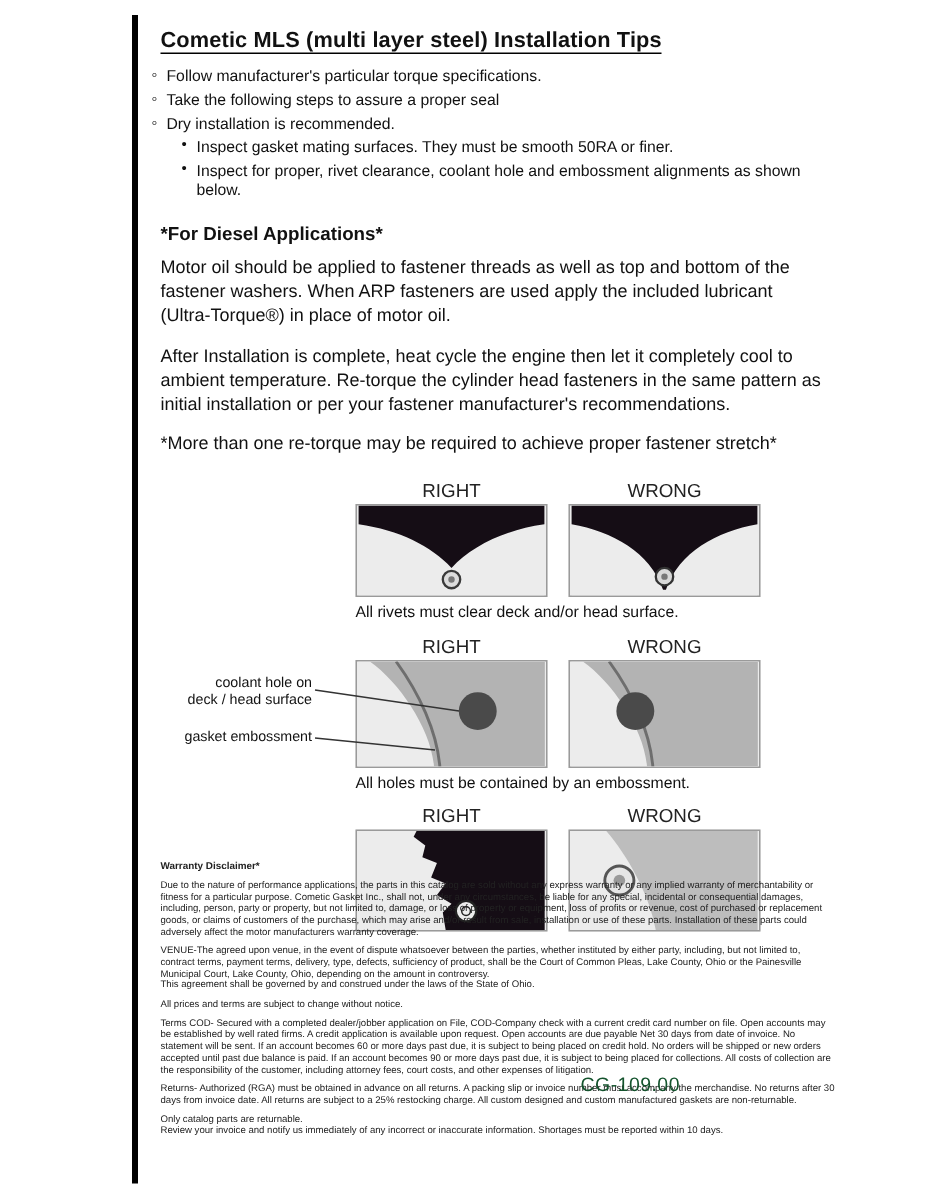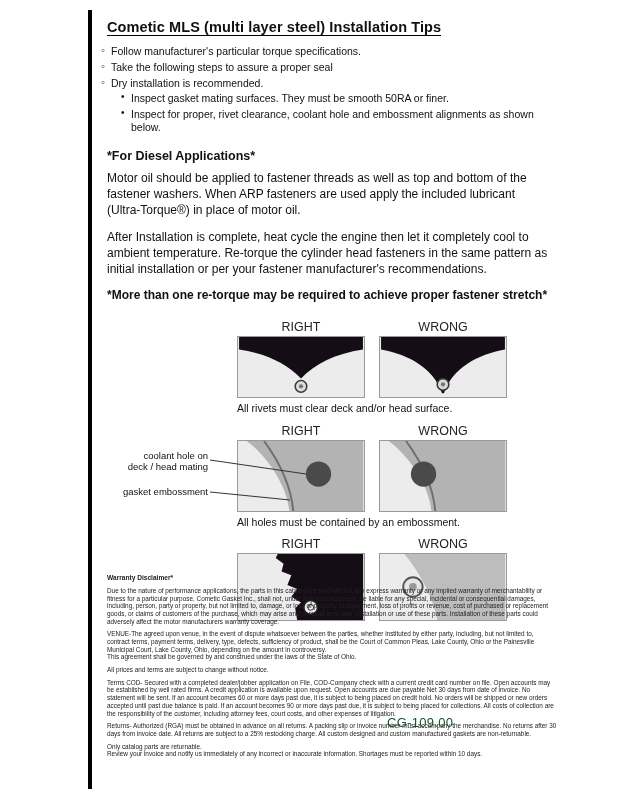--- a/index.html
+++ b/index.html
@@ -14,21 +14,21 @@
     display:inline-block; margin-left:7px; font-size:14.5px; font-weight:bold;
     border-bottom:1.6px solid #000; padding-bottom:0; letter-spacing:0.1px;
   }
   .bullets { margin-top:9px; font-size:10.5px; }
   .b-item { position:relative; padding-left:11px; margin-top:3px; line-height:1.25; }
   .b-item::before { content:"◦"; position:absolute; left:1px; top:-1px; font-size:11px; }
   .sb-item { position:relative; padding-left:11px; margin-left:20px; margin-top:2px; line-height:1.25; }
   .sb-item::before { content:"•"; position:absolute; left:1px; top:-1px; font-size:10px; }
   .diesel-h { font-size:12.5px; font-weight:bold; margin:15px 0 8px 7px; }
   .para { font-size:12px; line-height:1.33; margin:0 0 11px 7px; width:442px; }
-  .para.note { margin-bottom:10px;font-weight:bold; }
+  .para.note { margin-bottom:10px; }
 
   .dg-area { margin-top:16px; }
   .dg-row { position:relative; margin-top:8px; }
   .dg-labels { margin-left:137px; width:270px; display:flex; font-size:12.5px; color:#222; }
   .dg-labels span { width:128px; text-align:center; }
   .dg-labels span:last-child { margin-left:14px; }
   .dg-pair { margin-left:137px; display:flex; gap:14px; margin-top:2px; }
   .dg-img { width:128px; border:1px solid #9a9a9a; background:#ececec; display:block; }
   .dg-caption { margin-left:137px; font-size:10.5px; margin-top:4px; white-space:pre-line; line-height:1.25; }
   .annot {
@@ -89,21 +89,21 @@
       </div>
       <div class="dg-caption">All rivets must clear deck and/or head surface.</div>
     </div>
 
     <div class="dg-row">
       <div class="dg-labels">
         <span>RIGHT</span>
         <span>WRONG</span>
       </div>
       <div class="annot annot1">coolant hole on
-deck / head mating</div>
+deck / head surface</div>
       <div class="annot annot2">gasket embossment</div>
       <svg class="overlay" width="458" height="112" viewBox="0 0 458 112">
         <line x1="110" y1="36" x2="206" y2="50" stroke="#333" stroke-width="1"></line>
         <line x1="110" y1="68" x2="190" y2="76" stroke="#333" stroke-width="1"></line>
       </svg>
       <div class="dg-pair">
         <svg class="dg-img" viewBox="0 0 128 72" width="128" height="72">
           <rect width="128" height="72" fill="#ececec"></rect>
           <path d="M8,0 H128 V72 H52 C50,46 28,14 8,0 Z" fill="#b3b3b3"></path>
           <path d="M26,0 C42,22 54,48 56,72" fill="none" stroke="#6e6e6e" stroke-width="2"></path>

